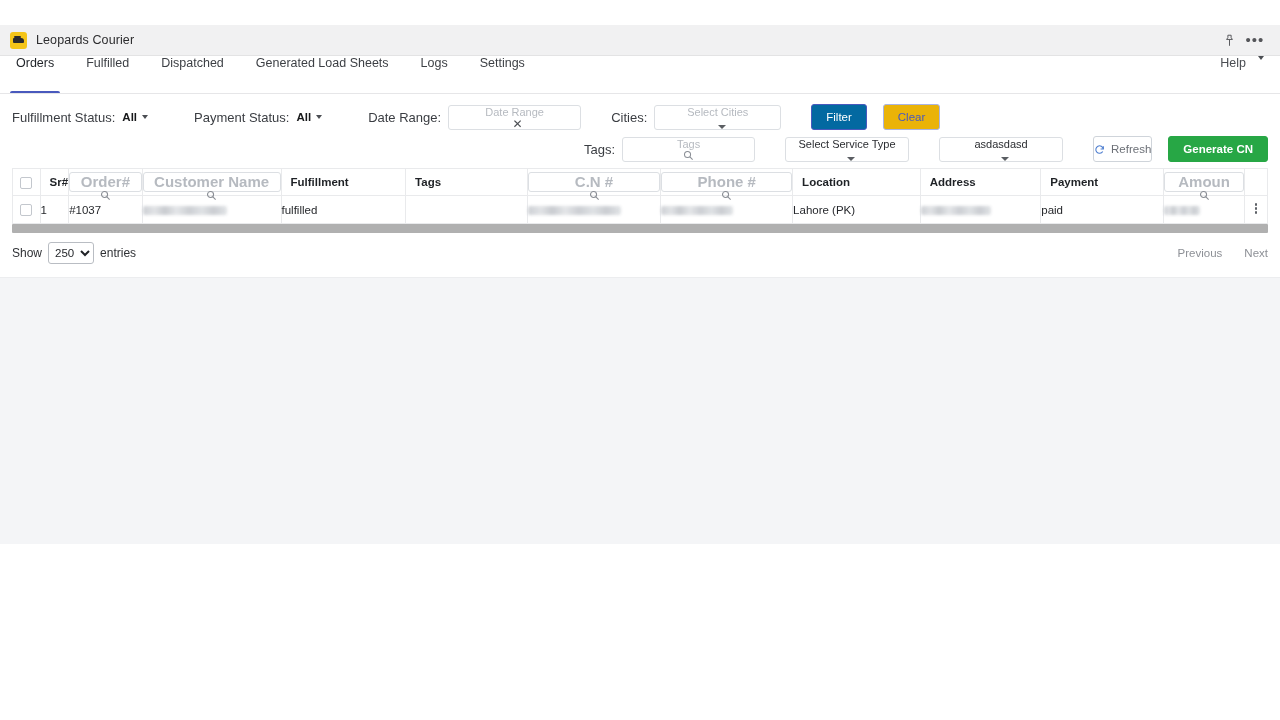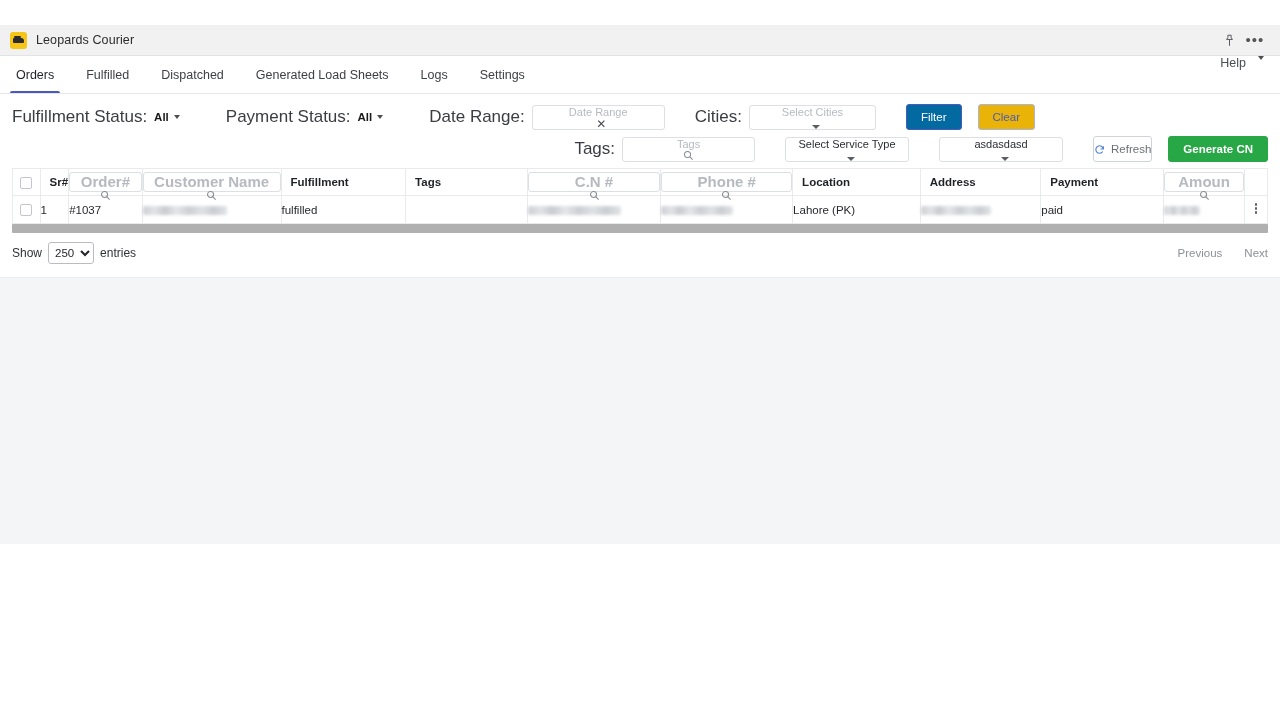--- a/index.html
+++ b/index.html
@@ -41,39 +41,39 @@
   }
   .ellipsis-h { letter-spacing:1px; font-size:15px; line-height:10px; color:#55565a; }
 
   
   .navbar {
     height:38px; background:#ffffff; border-bottom:1px solid #e6e6e8;
     display:flex; align-items:stretch; padding:0 10px 0 0;
   }
   .tabs { display:flex; align-items:stretch; }
   .tab {
-    display:flex; align-items:center; padding:0 16px; font-size:12.5px;
+    display:flex; align-items:flex-start; padding:0 16px; font-size:12.5px;
     color:#3c3f44; cursor:pointer; position:relative; white-space:nowrap;
   }
   .tab.active { color:#1f2328; }
   .tab.active:after {
     content:""; position:absolute; left:10px; right:10px; bottom:0;
     height:2px; background:#4959bd; border-radius:2px 2px 0 0;
   }
   .nav-spacer { flex:1 1 auto; }
   .help {
     display:flex; align-items:flex-start; gap:7px; font-size:12.5px; color:#4a4d52;
     padding:0 6px; cursor:pointer;
   }
 
   
   .filters { background:#ffffff; padding:10px 12px 6px 12px; }
   .filter-row { display:flex; align-items:center; height:26px; }
   .filter-row.row2 { margin-top:6px; justify-content:flex-end; }
-  .flabel { font-size:17px; color:#3a3d42; margin-right:7px; white-space:nowrap; }
+  .flabel { font-size:13px; color:#3a3d42; margin-right:7px; white-space:nowrap; }
   .fvalue { font-size:11.5px; color:#17181a; font-weight:bold; }
   .caret {
     display:inline-block; width:0;height:0; margin-left:5px;
     border-left:3.5px solid transparent; border-right:3.5px solid transparent;
     border-top:4px solid #4b4e53; vertical-align:middle;
   }
   .fgroup { display:flex; align-items:center; }
   .gap-lg { width:46px; } .gap-md { width:30px; } .gap-sm { width:16px; }
 
   .inputbox {

